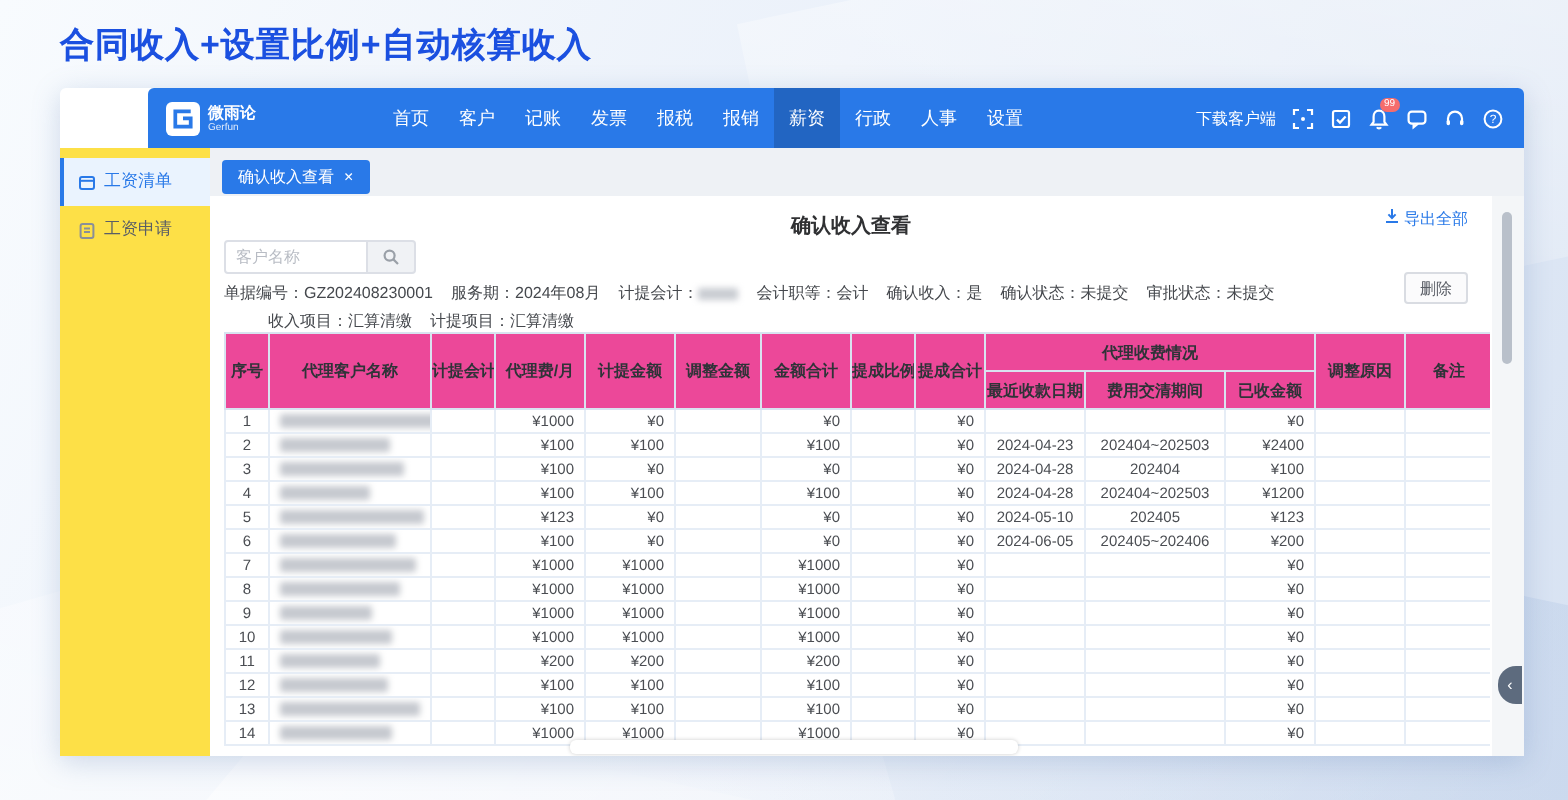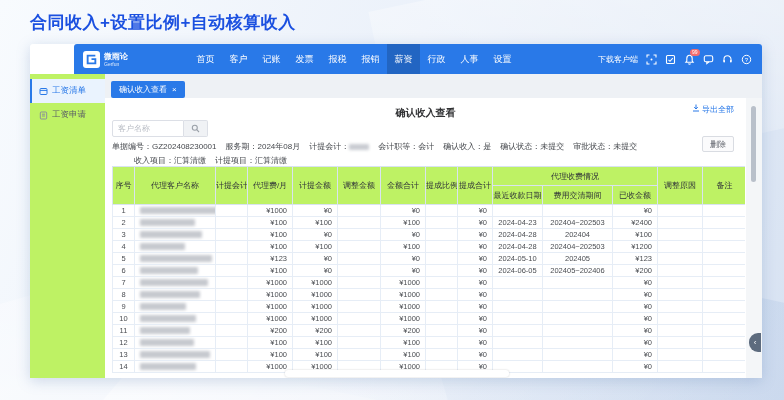--- a/index.html
+++ b/index.html
@@ -41,21 +41,21 @@
   .nav-right { position:absolute; right:10px; top:0; height:30px;
     display:flex; align-items:center; gap:8px; }
   .dl-client { font-size:8px; white-space:nowrap; }
   .nav-ic { width:11px; height:11px; display:block; }
   .bell-wrap { position:relative; }
   .badge { position:absolute; top:-5px; left:6px; background:#f56c6c; color:#fff;
     font-size:5px; line-height:7px; height:7px; padding:0 2px; border-radius:4px; }
 
   
   .sidebar { position:absolute; left:0; top:30px; width:95px; bottom:0;
-    background:#bef264; border-right:1px solid #edf0f4; padding-top:5px; }
+    background:#fde047; border-right:1px solid #edf0f4; padding-top:5px; }
   .side-item { display:flex; align-items:center; gap:4px; height:24px; padding-left:9px;
     font-size:8.5px; color:#5a5e66; cursor:pointer; }
   .side-item.active { color:#2979e8; background:#eaf3fe; box-shadow:inset 2px 0 0 #2979e8; }
 
   
   .main { position:absolute; left:75px; top:30px; right:0; bottom:0; background:#eef1f5; }
   .tabbar { height:24px; padding:4px 0 0 6px; }
   .tab { display:inline-flex; align-items:center; gap:5px; background:#2979e8; color:#fff;
     font-size:8px; height:17px; padding:0 8px; border-radius:2px; cursor:pointer; }
   .tab-close { font-size:8px; cursor:pointer; }
@@ -84,21 +84,21 @@
   .info-row { position:absolute; left:7px; display:flex; gap:9px; font-size:8px;
     color:#45484d; white-space:nowrap; }
   .info-row1 { top:43px; }
   .info-row2 { top:57px;margin-left:22px; }
   .blur-sm { display:inline-block; width:20px; height:6px; background:#c9ccd2;
     border-radius:1px; filter:blur(1.5px); vertical-align:middle; }
 
   
   .table-wrap { position:absolute; top:68px; left:7px; right:1px; bottom:0; overflow:hidden; }
   table { border-collapse:collapse; table-layout:fixed; width:634px; }
-  th { background:#bef264; border:1px solid #d9e3f0; font-size:8px; font-weight:normal;
+  th { background:#ec4899; border:1px solid #d9e3f0; font-size:8px; font-weight:bold;
     color:#2f3338; height:19px; text-align:center; white-space:nowrap; overflow:hidden; }
   td { border:1px solid #e6edf6; font-size:7.5px; color:#4a4d52; height:12px;
     padding:0 5px; white-space:nowrap; overflow:hidden; }
   td.amt { text-align:right; }
   td.ctr { text-align:center; padding:0 1px; }
   .blur { height:7px; background:#c6c9cf; border-radius:1px; filter:blur(1.5px); }
 
   .hthumb { position:absolute; bottom:1px; left:180px; width:224px; height:7px;
     background:#fff; border-radius:3px; box-shadow:0 0 2px rgba(0,0,0,.2); }
 </style>

